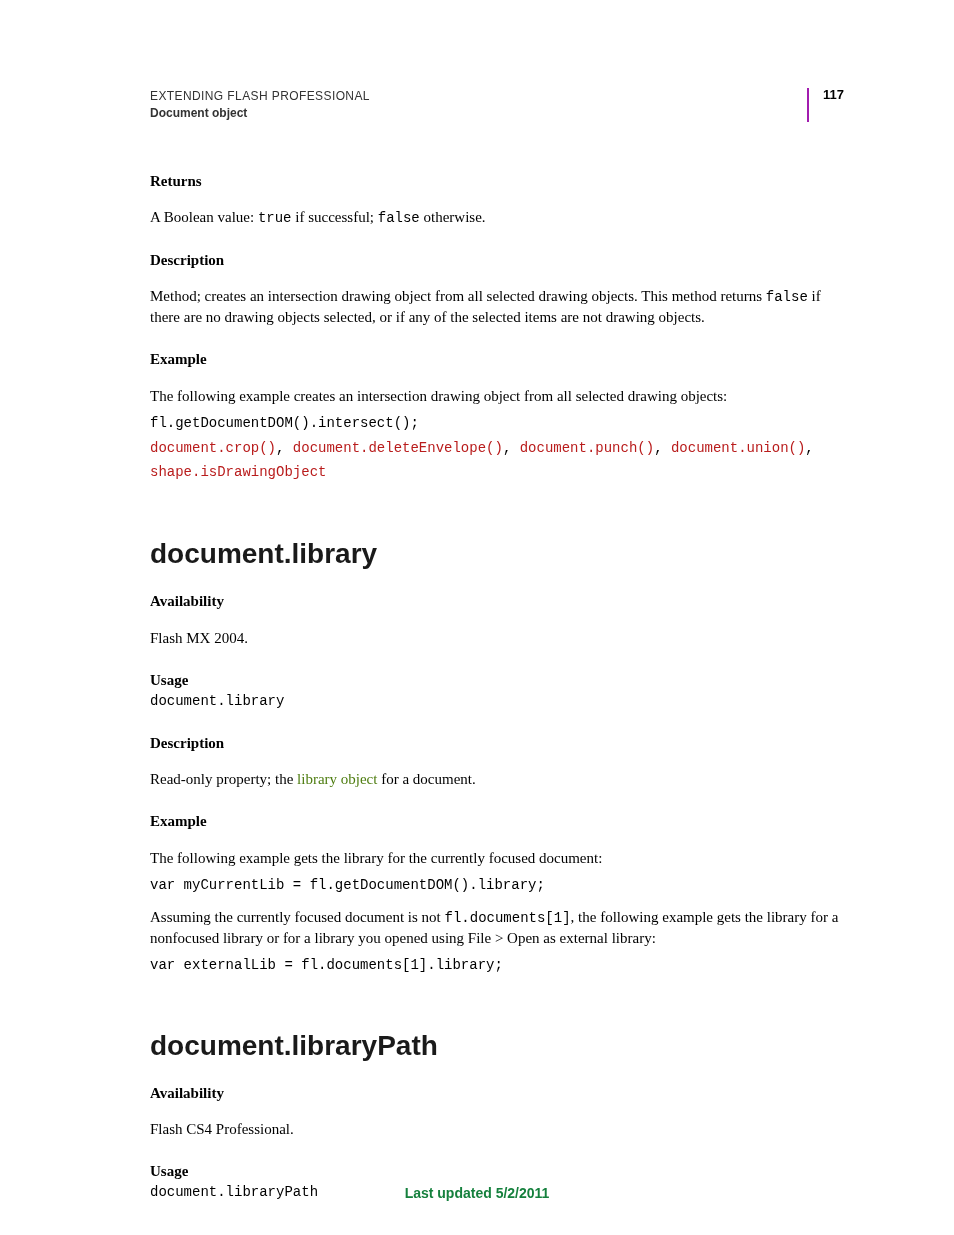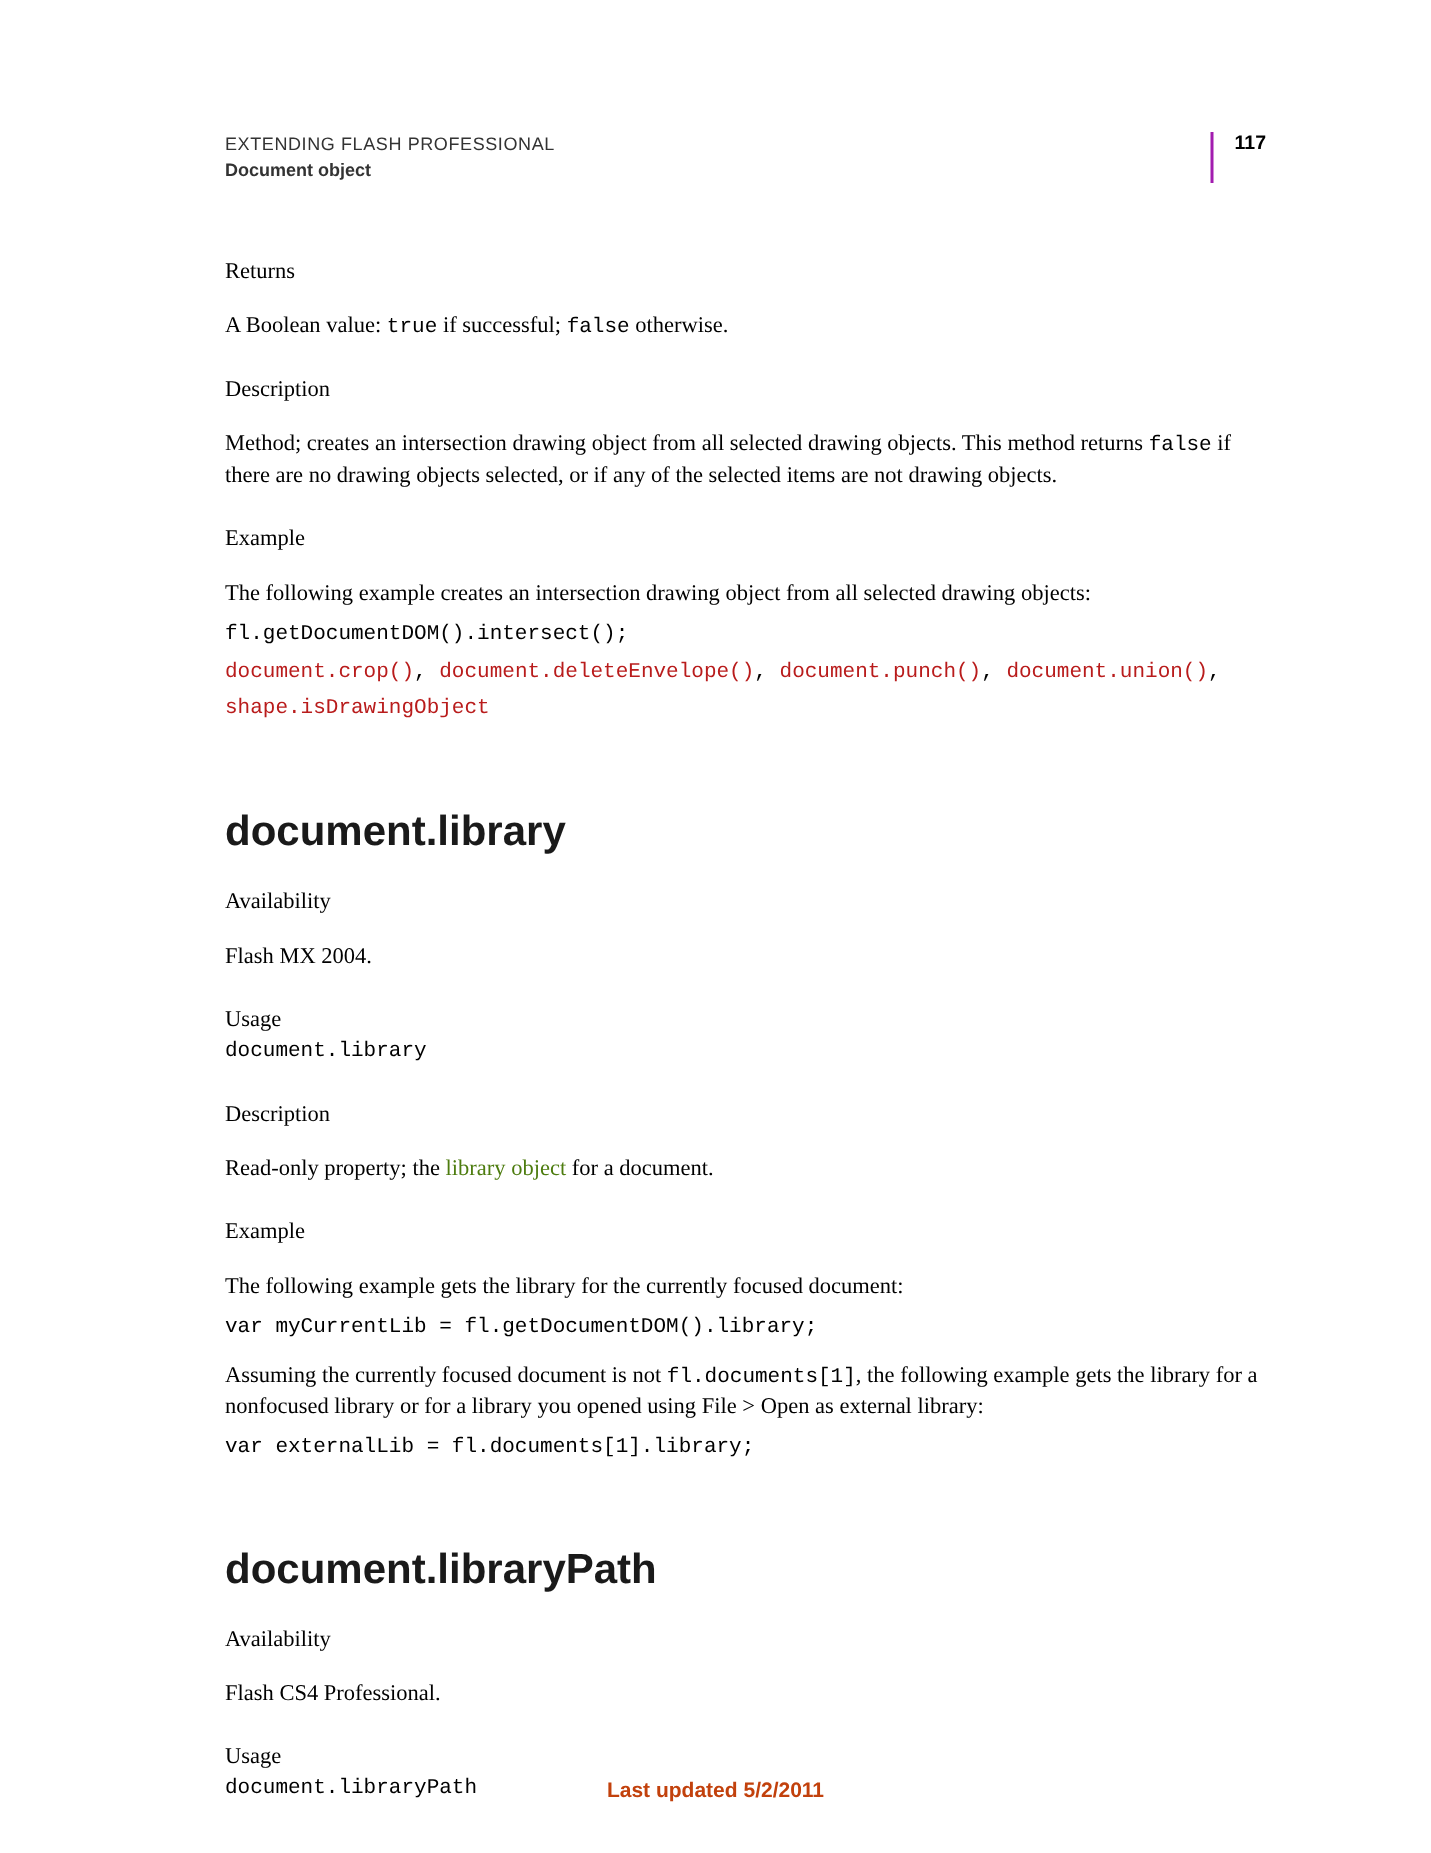--- a/index.html
+++ b/index.html
@@ -35,21 +35,21 @@
     font-weight:700;
     font-size:13px;
     padding-left:14px;
     border-left:2px solid #a21caf;
     height:34px;
     line-height:1;
     color:#000;
   }
   .content{margin-top:48px;}
   .sec-label{
-    font-weight:400;
+    font-weight:700;
     font-size:15px;
     margin-top:22px;
   }
   .sec-label.first{margin-top:0;}
   p{margin:16px 0 0 0;}
   code, .mono{
     font-family:"Courier New",Courier,monospace;
     font-size:14px;
   }
   .codeblock{
@@ -76,21 +76,21 @@
     color:#1a1a1a;
   }
   .footer{
     position:absolute;
     bottom:32px;
     left:0;
     width:100%;
     text-align:center;
     font-family:"Myriad Pro","Segoe UI",Arial,sans-serif;
     font-weight:700;
-    color:#c2410c;
+    color:#15803d;
     font-size:14px;
   }
   .seealso-line{margin:2px 0 0 0;line-height:1.6;}
 </style>
 </head>
 <body>
 
 <div class="page">
 
   <div class="header-line">

